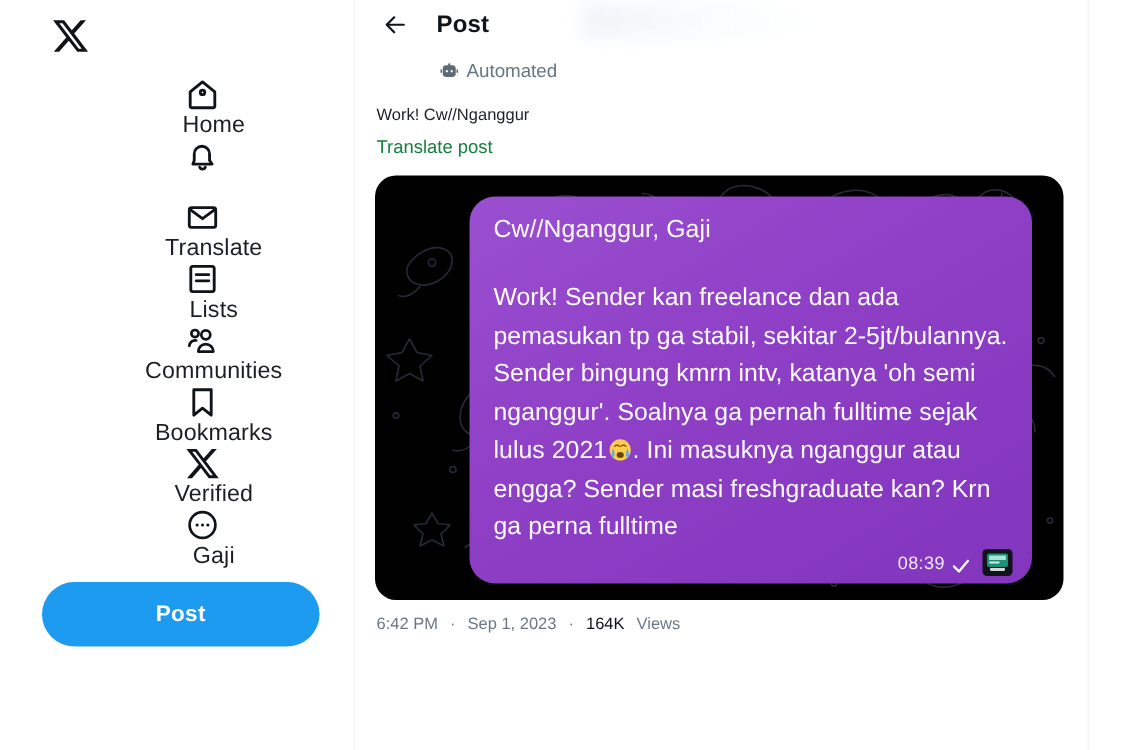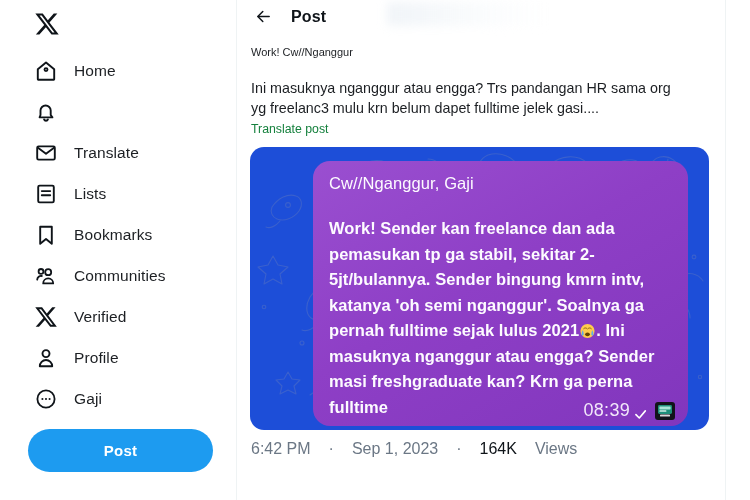--- a/index.html
+++ b/index.html
@@ -39,20 +39,21 @@
   }
   .logo-x { width: 26px; height: 26px; display:block; }
   .nav { display: flex; flex-direction: column; margin-top: 4px; width: 100%; }
   .nav-item {
     display: flex;
     align-items: center;
     height: 41px;
     padding-left: 33px;
     cursor: pointer;
     color: #0f1419;
+    flex-direction: column;
   }
   .nav-icon {
     width: 25px; height: 25px;
     flex: 0 0 25px;
     display: flex; align-items: center; justify-content: center;
     color: #0f1419;
   }
   .nav-icon svg { width: 24px; height: 24px; display:block; }
   .nav-label {
     margin-left: 16px;
@@ -164,21 +165,21 @@
   }
 
   
   .media-card {
     margin: 10px 13px 0 13px;
     width: 459px;
     height: 283px;
     border-radius: 14px;
     overflow: hidden;
     position: relative;
-    background: #1d4ed8;
+    background: #000000;
     cursor: pointer;
   }
   .doodles { position:absolute; inset:0; opacity:.30; }
   .doodles svg { width:100%; height:100%; display:block; }
 
   .chat-bubble {
     position: absolute;
     left: 63px; top: 14px;
     width: 375px;
     min-height: 258px;
@@ -194,31 +195,30 @@
     margin: 0;
     letter-spacing: .1px;
   }
   .bubble-text {
     margin: 22px 0 0 0;
     font-size: 16.5px;
     line-height: 25.5px;
     color: #fdfbff;
     white-space: pre-wrap;
     letter-spacing: .05px;
-    font-weight: bold;
   }
   .bubble-meta {
     position: absolute;
     right: 13px; bottom: 5px;
     display: flex;
     align-items: center;
     gap: 5px;
   }
   .bubble-time {
-    font-size: 18px;
+    font-size: 12px;
     color: #f2e7fa;
     letter-spacing: .3px;
   }
   .tick { width: 15px; height: 11px; display:block; color:#ffffff; }
   .sticker-chip {
     width: 20px; height: 18px;
     border-radius: 3px;
     background: #12131a;
     display: flex; align-items:center; justify-content:center;
     overflow:hidden;
@@ -227,23 +227,23 @@
   .emoji-cry {
     display: inline-block;
     vertical-align: -3px;
     width: 17px; height: 17px;
   }
 
   .post-footer {
     display: flex;
     align-items: flex-start;
     padding: 10px 0 0 14px;
-    font-size: 16px;
+    font-size: 11px;
     color: #6b7785;
-    gap: 18px;
+    gap: 8px;
   }
   .post-footer .bold { color:#0f1419; font-weight:400; }
   .dotsep { color:#6b7785; }
 
   
   .right-rail { flex: 1 1 auto; height: 500px; background:#fff; }
 </style>
 </head>
 <body>
 
@@ -297,57 +297,48 @@
             <rect x="4.2" y="3.6" width="15.6" height="16.8" rx="1.4"></rect>
             <line x1="7.8" y1="9.1" x2="16.2" y2="9.1"></line>
               <line x1="7.8" y1="13.2" x2="16.2" y2="13.2"></line>
           </svg>
         </span>
         <span class="nav-label">Lists</span>
       </div>
 
       <div class="nav-item">
         <span class="nav-icon">
-          <svg viewBox="0 0 24 24" fill="none" stroke="#0f1419" stroke-width="1.9" stroke-linejoin="round">
-            <path d="M6.2 3.8h11.6v17l-5.8-4.7-5.8 4.7z"></path>
-          </svg>
-        </span>
-        <span class="nav-label">Bookmarks</span>
-      </div>
-
-      <div class="nav-item">
-        <span class="nav-icon">
           <svg viewBox="0 0 24 24" fill="none" stroke="#0f1419" stroke-width="1.8" stroke-linecap="round" stroke-linejoin="round">
             <circle cx="14.2" cy="8.2" r="3"></circle>
             <path d="M9.2 19.4a5 5 0 0 1 10 0z"></path>
             <circle cx="7" cy="7.4" r="2.4"></circle>
             <path d="M3.2 15.6a3.9 3.9 0 0 1 4.6-3.6"></path>
           </svg>
         </span>
         <span class="nav-label">Communities</span>
       </div>
 
       <div class="nav-item">
         <span class="nav-icon">
+          <svg viewBox="0 0 24 24" fill="none" stroke="#0f1419" stroke-width="1.9" stroke-linejoin="round">
+            <path d="M6.2 3.8h11.6v17l-5.8-4.7-5.8 4.7z"></path>
+          </svg>
+        </span>
+        <span class="nav-label">Bookmarks</span>
+      </div>
+
+      <div class="nav-item">
+        <span class="nav-icon">
           <svg viewBox="0 0 24 24" fill="#0f1419">
               <path d="M18.244 2.25h3.308l-7.227 8.26 8.502 11.24H16.17l-5.214-6.817L4.99 21.75H1.68l7.73-8.835L1.254 2.25H8.08l4.713 6.231zm-1.161 17.52h1.833L7.084 4.126H5.117z"></path>
             </svg>
         </span>
         <span class="nav-label">Verified</span>
       </div>
 
-      <div class="nav-item">
-        <span class="nav-icon">
-          <svg viewBox="0 0 24 24" fill="none" stroke="#0f1419" stroke-width="1.9" stroke-linecap="round" stroke-linejoin="round">
-            <circle cx="12" cy="7.6" r="3.5"></circle>
-            <path d="M5.8 20.2a6.2 6.2 0 0 1 12.4 0z"></path>
-          </svg>
-        </span>
-        <span class="nav-label">Profile</span>
-      </div>
 
       <div class="nav-item">
         <span class="nav-icon">
           <svg viewBox="0 0 24 24" fill="none" stroke="#0f1419" stroke-width="1.8">
             <circle cx="12" cy="12" r="8.6"></circle>
             <circle cx="8.4" cy="12" r="1.05" fill="#0f1419" stroke="none"></circle>
             <circle cx="12" cy="12" r="1.05" fill="#0f1419" stroke="none"></circle>
             <circle cx="15.6" cy="12" r="1.05" fill="#0f1419" stroke="none"></circle>
           </svg>
         </span>
@@ -367,24 +358,33 @@
           <svg viewBox="0 0 24 24" fill="none" stroke="#0f1419" stroke-width="2.1" stroke-linecap="round" stroke-linejoin="round">
             <line x1="20" y1="12" x2="4.5" y2="12"></line>
               <polyline points="11,5 4,12 11,19"></polyline>
           </svg>
         </span>
       </div>
       <div class="topbar-title">Post</div>
       <div class="blur-redact"></div>
     </div>
 
+    <div class="automated-row">
+      <span class="automated-icon">
+        <svg viewBox="0 0 24 24" fill="#5b6a75">
+          <path d="M12 2.2a1.3 1.3 0 0 1 1.3 1.3v1.1h2.4A4.3 4.3 0 0 1 20 8.9v6a4.3 4.3 0 0 1-4.3 4.3H8.3A4.3 4.3 0 0 1 4 14.9v-6a4.3 4.3 0 0 1 4.3-4.3h2.4V3.5A1.3 1.3 0 0 1 12 2.2zM9 10.6a1.4 1.4 0 1 0 0 2.8 1.4 1.4 0 0 0 0-2.8zm6 0a1.4 1.4 0 1 0 0 2.8 1.4 1.4 0 0 0 0-2.8z"></path>
+          <rect x="1.2" y="9.6" width="1.9" height="4.6" rx=".9"></rect>
+          <rect x="20.9" y="9.6" width="1.9" height="4.6" rx=".9"></rect>
+        </svg>
+      </span>
+      <span class="automated-label">Automated</span>
+    </div>
 
     <div class="post-body">
       <div class="post-line">Work! Cw//Nganggur</div>
-      <div class="post-para">Ini masuknya nganggur atau engga? Trs pandangan HR sama org yg freelanc3 mulu krn belum dapet fulltime jelek gasi....</div>
       <span class="translate-link">Translate post</span>
     </div>
 
     <div class="media-card">
       <div class="doodles">
         <svg viewBox="0 0 459 283" fill="none" stroke="#7d8bb5" stroke-width="1.1" stroke-linecap="round" stroke-linejoin="round">
 
           <path d="M22 60c6-9 16-14 24-11 6 2 7 9 3 15-5 7-15 11-22 8-5-2-7-7-5-12z"></path>
           <path d="M30 74c-4 5-10 8-14 6"></path>
           <circle cx="38" cy="58" r="2.4"></circle>

